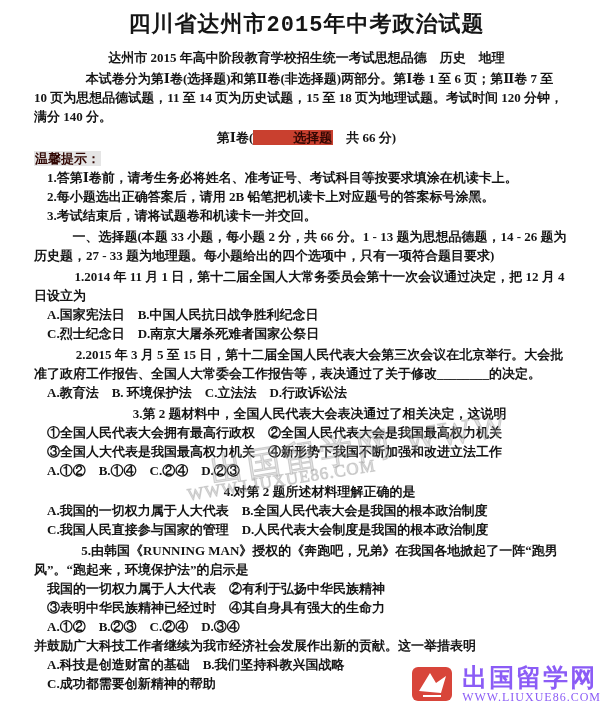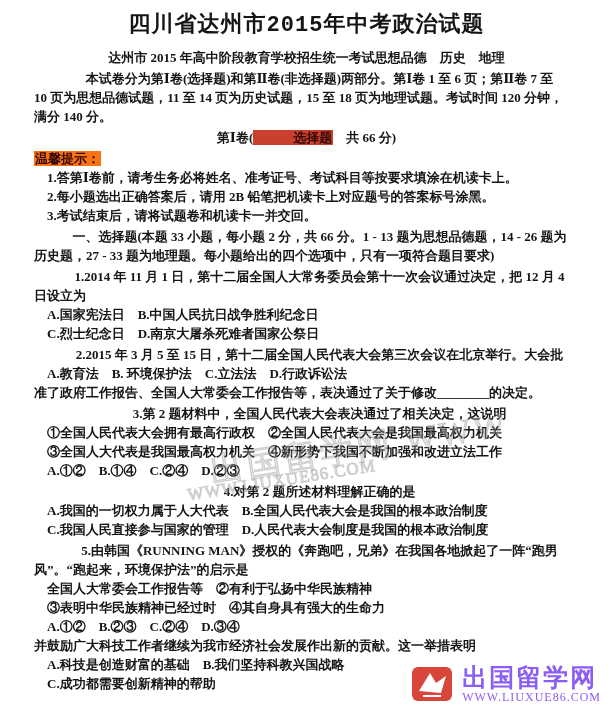--- a/index.html
+++ b/index.html
@@ -61,43 +61,43 @@
 <div class="page">
 
   <h1 class="doc-title">四川省达州市2015年中考政治试题</h1>
 
   <div>
       <p class="line center sub"><span>达州市 2015 年高中阶段教育学校招生统一考试思想品德　历史　地理</span></p>
       <p class="line i2"><span>本试卷分为第Ⅰ卷(选择题)和第Ⅱ卷(非选择题)两部分。第Ⅰ卷 1 至 6 页；第Ⅱ卷 7 至</span></p>
       <p class="line"><span>10 页为思想品德试题，11 至 14 页为历史试题，15 至 18 页为地理试题。考试时间 120 分钟，</span></p>
       <p class="line"><span>满分 140 分。</span></p>
       <p class="line center mt"><span>第Ⅰ卷(</span><span class="hl" style="background: rgb(201, 64, 47); padding-left: 40px;">选择题</span><span>　共 66 分)</span></p>
-      <p class="line mt"><span class="hl" style="background: #f97316;">温馨提示：</span></p>
+      <p class="line mt"><span class="hl" style="background: #e5e5e5;">温馨提示：</span></p>
       <p class="line i1"><span>1.答第Ⅰ卷前，请考生务必将姓名、准考证号、考试科目等按要求填涂在机读卡上。</span></p>
       <p class="line i1"><span>2.每小题选出正确答案后，请用 2B 铅笔把机读卡上对应题号的答案标号涂黑。</span></p>
       <p class="line i1"><span>3.考试结束后，请将试题卷和机读卡一并交回。</span></p>
       <p class="line i2 mt"><span>一、选择题(本题 33 小题，每小题 2 分，共 66 分。1 - 13 题为思想品德题，14 - 26 题为</span></p>
       <p class="line"><span>历史题，27 - 33 题为地理题。每小题给出的四个选项中，只有一项符合题目要求)</span></p>
       <p class="line i2 mt"><span>1.2014 年 11 月 1 日，第十二届全国人大常务委员会第十一次会议通过决定，把 12 月 4</span></p>
       <p class="line"><span>日设立为</span></p>
       <p class="line i1"><span>A.国家宪法日　B.中国人民抗日战争胜利纪念日</span></p>
       <p class="line i1"><span>C.烈士纪念日　D.南京大屠杀死难者国家公祭日</span></p>
       <p class="line i2 mt"><span>2.2015 年 3 月 5 至 15 日，第十二届全国人民代表大会第三次会议在北京举行。大会批</span></p>
+      <p class="line"><span>准了政府工作报告、全国人大常委会工作报告等，表决通过了关于修改________的决定。</span></p>
       <p class="line i1"><span>A.教育法　B. 环境保护法　C.立法法　D.行政诉讼法</span></p>
-      <p class="line"><span>准了政府工作报告、全国人大常委会工作报告等，表决通过了关于修改________的决定。</span></p>
       <p class="line i2 mt"><span>3.第 2 题材料中，全国人民代表大会表决通过了相关决定，这说明</span></p>
       <p class="line i1"><span>①全国人民代表大会拥有最高行政权　②全国人民代表大会是我国最高权力机关</span></p>
       <p class="line i1"><span>③全国人大代表是我国最高权力机关　④新形势下我国不断加强和改进立法工作</span></p>
       <p class="line i1"><span>A.①②　B.①④　C.②④　D.②③</span></p>
       <p class="line i2 mt"><span>4.对第 2 题所述材料理解正确的是</span></p>
       <p class="line i1"><span>A.我国的一切权力属于人大代表　B.全国人民代表大会是我国的根本政治制度</span></p>
       <p class="line i1"><span>C.我国人民直接参与国家的管理　D.人民代表大会制度是我国的根本政治制度</span></p>
       <p class="line i2 mt"><span>5.由韩国《RUNNING MAN》授权的《奔跑吧，兄弟》在我国各地掀起了一阵“跑男</span></p>
       <p class="line"><span>风”。“跑起来，环境保护法”的启示是</span></p>
-      <p class="line i1"><span>全国人大常委会工作报告等　②有利于弘扬中华民族精神</span></p>
+      <p class="line i1"><span>我国的一切权力属于人大代表　②有利于弘扬中华民族精神</span></p>
       <p class="line i1"><span>③表明中华民族精神已经过时　④其自身具有强大的生命力</span></p>
       <p class="line i1"><span>A.①②　B.②③　C.②④　D.③④</span></p>
       <p class="line"><span>并鼓励广大科技工作者继续为我市经济社会发展作出新的贡献。这一举措表明</span></p>
       <p class="line i1"><span>A.科技是创造财富的基础　B.我们坚持科教兴国战略</span></p>
       <p class="line i1"><span>C.成功都需要创新精神的帮助</span></p>
     </div>
 
   <div class="wm">
     <div class="wm-cn">出国留学网.WWW</div>
     <div class="wm-en">WWW.LIUXUE86.COM</div>

